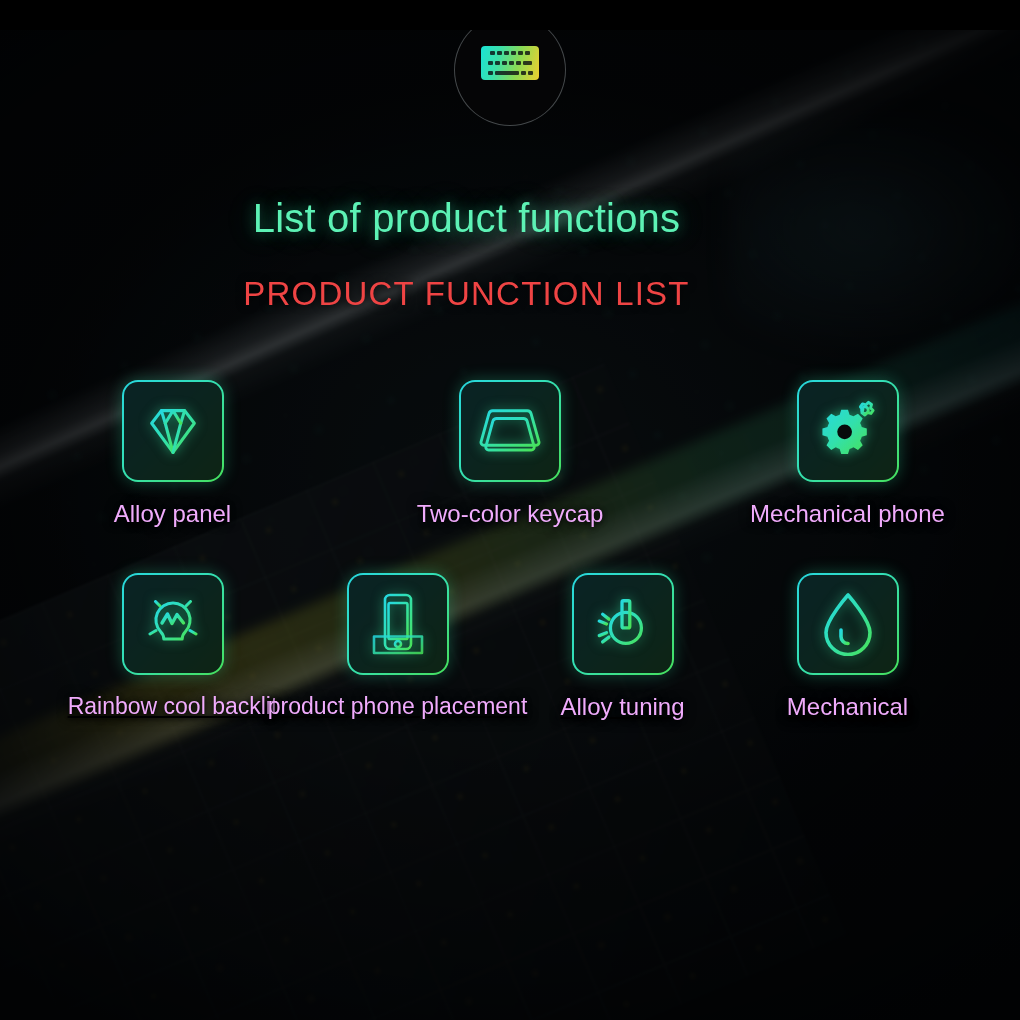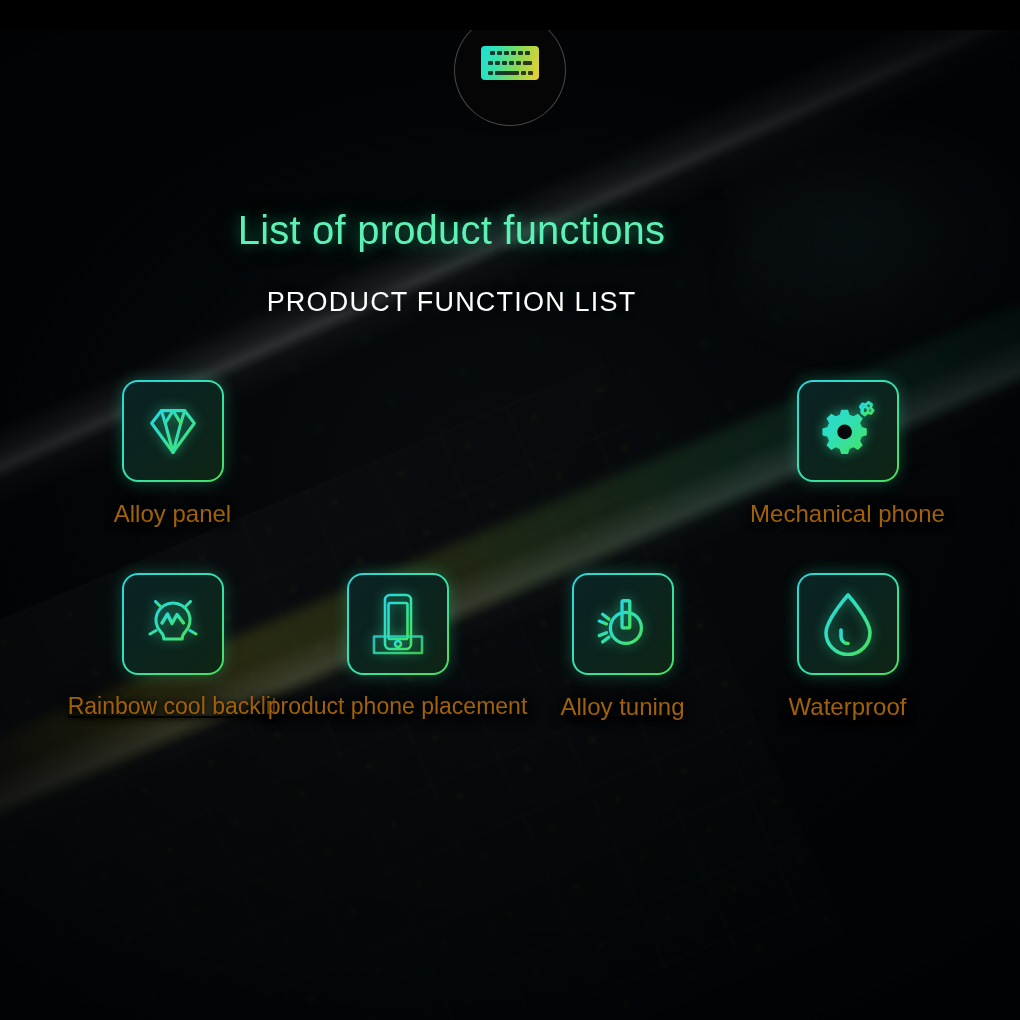--- a/index.html
+++ b/index.html
@@ -175,36 +175,36 @@
     padding:5px 4px;
     display:flex; flex-direction:column; justify-content:space-between;
   }
   .kb-row { display:flex; gap:2px; justify-content:center; }
   .kb-key { width:5px; height:4px; background:rgba(10,14,16,.80); border-radius:1px; }
   .kb-key.w { width:9px; }
   .kb-key.space { width:24px; }
 
   
   .headings {
-    position:absolute; left:1px; top:196px;
-    width:901px; text-align:center; z-index:4;margin-top:12px;
+    position:absolute; left:16px; top:196px;
+    width:901px; text-align:center; z-index:4;
   }
   .title {
     font-size:40px;
     font-weight:400;
     letter-spacing:.2px;
     color:#5df2b5;
     text-shadow:0 0 14px rgba(60,240,170,.45), 0 0 30px rgba(40,220,160,.25);
   }
   .subtitle {
     margin-top:34px;
-    font-size:27px;
+    font-size:33px;
     font-weight:400;
     letter-spacing:1.2px;
-    color:#ffffff;
+    color:#ef4444;
     text-shadow:0 0 8px rgba(0,0,0,.8);
   }
 
   
   .grid {
     position:absolute; left:60px; top:380px;
     width:900px;
     z-index:4;
   }
   .row {
@@ -230,21 +230,21 @@
   .iconbox-in {
     position:absolute; inset:2px;
     border-radius:14px;
     background:rgba(6,9,10,.88);
     display:flex; align-items:center; justify-content:center;
   }
   .iconbox svg { display:block; filter:drop-shadow(0 0 6px rgba(50,230,160,.55)); }
   .caption {
     margin-top:18px;
     font-size:24px;
-    color:#a16207;
+    color:#f0abfc;
     white-space:nowrap;
     text-shadow:0 1px 5px rgba(0,0,0,.9), 0 0 12px rgba(0,0,0,.75);
   }
   .cell.wide .caption { font-size:23px; }
 </style>
 </head>
 <body>
 
 <div id="page">
 
@@ -317,20 +317,40 @@
                 <path d="M44 11 L40 24 L32 54"></path>
                 <path d="M24 24 L32 11 L40 24"></path>
               </g>
             </svg>
           </div>
         </div>
         <div class="caption">Alloy panel</div>
       </div>
 
 
+      <div class="cell">
+        <div class="iconbox">
+          <div class="iconbox-in">
+            <svg width="66" height="52" viewBox="0 0 68 54">
+              <defs>
+                <linearGradient id="g3" x1="0" y1="0" x2="1" y2="1">
+                  <stop offset="0" stop-color="#25d8e0"></stop>
+                    <stop offset=".5" stop-color="#32e0ac"></stop>
+                    <stop offset="1" stop-color="#48e258"></stop>
+                </linearGradient>
+              </defs>
+              <g fill="none" stroke="url(#g3)" stroke-width="3" stroke-linejoin="round">
+                <path d="M16 6 H52 a4 4 0 0 1 3.8 2.8 L64 38 a3 3 0 0 1 -2.9 3.8 H6.9 A3 3 0 0 1 4 38 L12.2 8.8 A4 4 0 0 1 16 6 Z"></path>
+                <path d="M20 14 H48 a4 4 0 0 1 3.8 2.8 L59 43 a3 3 0 0 1 -2.9 3.8 H11.9 A3 3 0 0 1 9 43 L16.2 16.8 A4 4 0 0 1 20 14 Z"></path>
+              </g>
+            </svg>
+          </div>
+        </div>
+        <div class="caption">Two-color keycap</div>
+      </div>
 
       <div class="cell">
         <div class="iconbox">
           <div class="iconbox-in">
             <svg width="64" height="62" viewBox="0 0 66 64">
               <defs>
                 <linearGradient id="g4" x1="0" y1="0" x2="1" y2="1">
                   <stop offset="0" stop-color="#25d8e0"></stop>
                     <stop offset=".5" stop-color="#32e0ac"></stop>
                     <stop offset="1" stop-color="#48e258"></stop>
@@ -464,18 +484,18 @@
                     <stop offset="1" stop-color="#48e258"></stop>
                 </linearGradient>
               </defs>
               <g fill="none" stroke="url(#g8)" stroke-width="3.6" stroke-linecap="round" stroke-linejoin="round">
                 <path d="M28 3 C28 3 6 28 6 40.5 A22 22 0 0 0 50 40.5 C50 28 28 3 28 3 Z"></path>
                 <path d="M21 38 v6.5 a7 7 0 0 0 7 7"></path>
               </g>
             </svg>
           </div>
         </div>
-        <div class="caption">Waterproof</div>
+        <div class="caption">Mechanical</div>
       </div>
 
     </div>
   </div>
 </div>
 
 </body></html>

